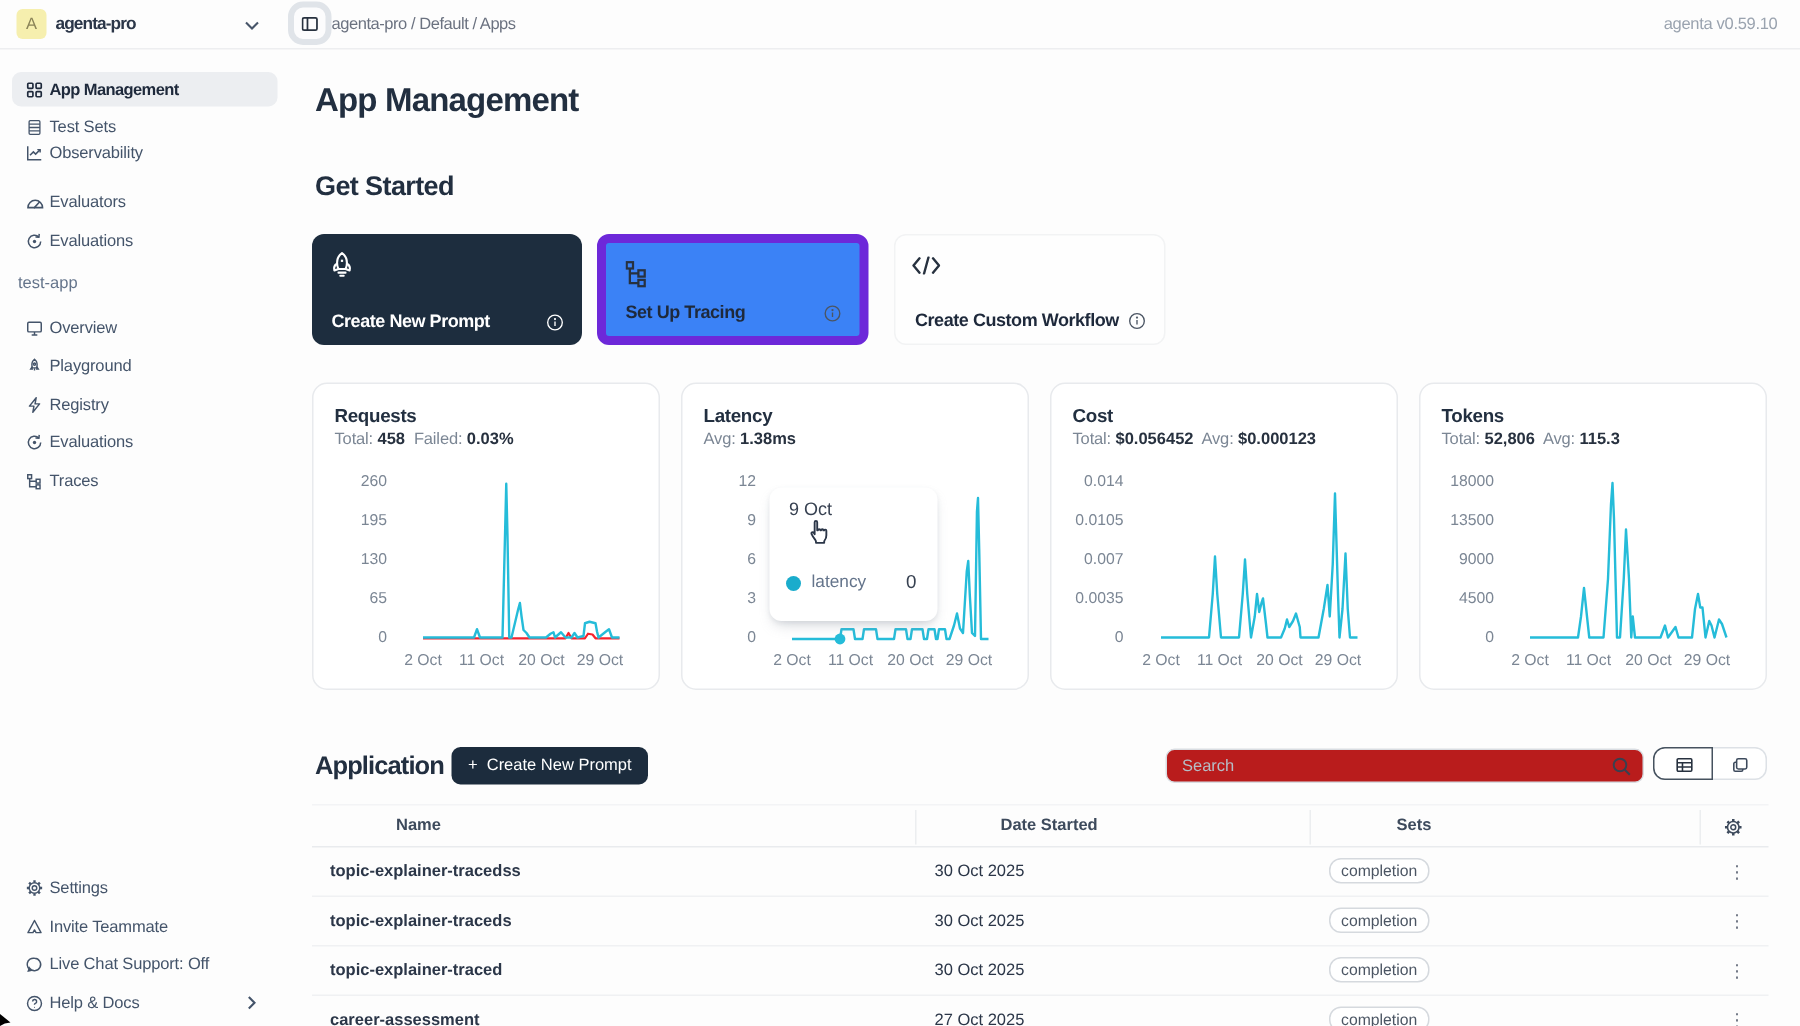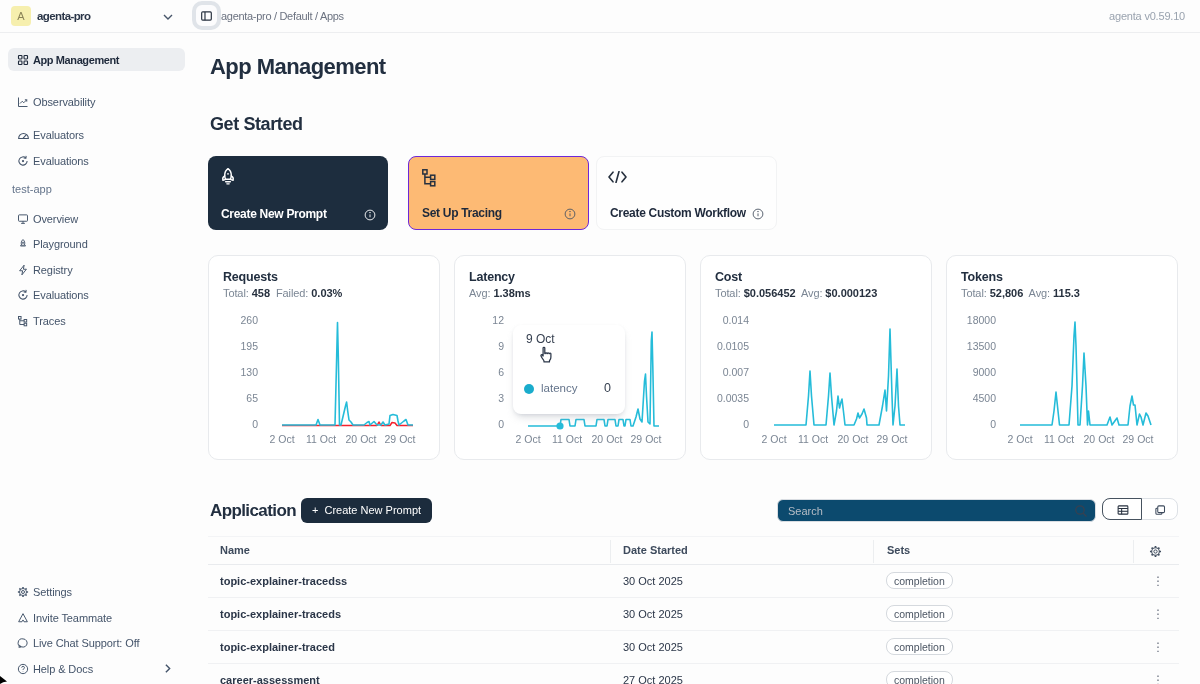--- a/index.html
+++ b/index.html
@@ -24,21 +24,21 @@
 .mitem.active { background:#eceef1; color:#1e293b; font-weight:bold; letter-spacing:-0.4px; }
 .grouplbl { position:absolute; left:12px; font-size:11px; color:#64748b;text-align:right; }
 h1.pagetitle { position:absolute; left:210px; top:56px; font-size:22px; line-height:22px; font-weight:bold; color:#222f40; letter-spacing:-0.55px; }
 h2.getstarted { position:absolute; left:210px; top:115px; font-size:18px; line-height:18px; font-weight:bold; color:#222f40; letter-spacing:-0.4px; }
 
 
 .gcard { position:absolute; top:156px; height:74px; border-radius:8px; }
 .gcard .title { position:absolute; left:13px; bottom:9px; font-size:12px; font-weight:bold; letter-spacing:-0.3px; }
 .gcard .info { position:absolute; right:12px; bottom:9px; }
 #gc1 { left:208px; width:180px; background:#1d2d3e; color:#fff; }
-#gc2 { left:408px; width:181px; background:#fdba74; border:1px solid #6d28d9; color:#1e293b; }
+#gc2 { left:398px; width:181px; background:#3b82f6; border:6px solid #6d28d9; color:#1e293b; }
 #gc3 { left:596px; width:181px; background:#fefefe; border:1px solid #f2f3f4; color:#1e293b; }
 .gcard svg.bigicon { position:absolute; left:12px; top:11px; }
 
 
 .ccard { position:absolute; top:255px; width:232px; height:205px; border:1px solid #e8eaed; border-radius:10px; background:#fff; }
 .ccard .ct { position:absolute; left:14px; top:14px; font-size:12.5px; font-weight:bold; color:#222f40; letter-spacing:-0.2px; }
 .ccard .cs { position:absolute; left:14px; top:31px; font-size:11px; letter-spacing:-0.1px; color:#7b8694; }
 .ccard .cs b { color:#27313f; letter-spacing:0; }
 .ccard svg.plot { position:absolute; left:0; top:52px; }
 #cc1 { left:208px; } #cc2 { left:454px; } #cc3 { left:700px; } #cc4 { left:946px; }
@@ -46,30 +46,30 @@
 
 #ltip { position:absolute; left:513px; top:325px; width:112px; height:89px; background:#fff; border-radius:8px; box-shadow:0 5px 9px -3px rgba(150,158,168,.45), 0 1px 3px rgba(170,178,188,.18); }
 #ltip .d { position:absolute; left:13px; top:7px; font-size:12px; color:#374151; }
 #ltip .dot { position:absolute; left:11px; top:59px; width:10px; height:10px; border-radius:50%; background:#1aaccc; }
 #ltip .nm { position:absolute; left:28px; top:57px; font-size:11.5px; color:#64748b; }
 #ltip .vl { position:absolute; right:14px; top:56px; font-size:12.5px; color:#374151; }
 
 
 #apph { position:absolute; left:210px; top:502px; font-size:17px; line-height:17px; font-weight:bold; color:#222f40; letter-spacing:-0.6px; }
 #newbtn { position:absolute; left:301px; top:498px; width:131px; height:25px; background:#1c2c3d; border-radius:6px; color:#fff; font-size:11px; text-align:center; line-height:25px; }
-#search { position:absolute; left:777px; top:499px; width:319px; height:23px; border:1px solid #d9dde2; border-radius:6px; background:#0c4a6e; }
+#search { position:absolute; left:777px; top:499px; width:319px; height:23px; border:1px solid #d9dde2; border-radius:6px; background:#b91c1c; }
 #search .ph { position:absolute; left:10px; top:5px; font-size:11px; color:#b6bdc6; }
 #search svg { position:absolute; right:6px; top:3px; }
 #seg { position:absolute; left:1102px; top:498px; width:76px; height:22px; border:1px solid #dde1e6; border-radius:8px; background:#fff; }
 #seg .s1 { position:absolute; left:-1px; top:-1px; width:40px; height:22px; border:1.5px solid #46525f; border-radius:8px 0 0 8px; background:#fff; }
 #seg svg { position:absolute; top:4px; }
 
 
 #tbl { position:absolute; left:208px; top:536px; width:971px; }
-.th { position:absolute; top:0; height:29px; font-size:11px; font-weight:bold; color:#3d4a5c; }
+.th { position:absolute; top:0; height:29px; font-size:11px; font-weight:bold; color:#3d4a5c;margin-left:44px; }
 #tblhead { position:absolute; left:0; top:0; width:971px; height:29px; border-top:1px solid #f3f4f6; border-bottom:1px solid #e9ebee; background:#fdfdfd; }
 .vline { position:absolute; top:3px; height:23px; width:1px; background:#eceef0; }
 .trow { position:absolute; left:0; width:971px; height:33px; border-bottom:1px solid #f0f1f3; font-size:11px; color:#2b3648; }
 .trow .nm { position:absolute; left:12px; top:10px;font-weight:bold; }
 .trow .dt { position:absolute; left:415px; top:10px; }
 .chip { position:absolute; left:678px; top:7px; height:17px; padding:0 7px; border:1px solid #d5d9de; border-radius:8px; font-size:10.5px; color:#4b5563; line-height:16px; background:#fff; }
 .dots { position:absolute; left:944px; top:9px; color:#6b7280; font-size:12px; line-height:14px; }
 </style>
 </head>
 <body>
@@ -77,20 +77,29 @@
 
   <div id="sidebar">
     <div class="mitem active" style="top:15px;">
       <svg width="12" height="12" viewBox="0 0 16 16" fill="none" stroke="#1e293b" stroke-width="1.5">
           <rect x="2" y="2" width="4.6" height="4.6" rx="0.8"></rect>
           <rect x="9.4" y="2" width="4.6" height="4.6" rx="0.8"></rect>
           <rect x="2" y="9.4" width="4.6" height="4.6" rx="0.8"></rect>
           <rect x="9.4" y="9.4" width="4.6" height="4.6" rx="0.8"></rect>
         </svg>
       <span class="lbl">App Management</span>
+      </div>
+    <div class="mitem" style="top:40px;">
+      <svg width="12" height="12" viewBox="0 0 16 16" fill="none" stroke="#44546a" stroke-width="1.15">
+          <rect x="3.2" y="1.8" width="9.6" height="12.4" rx="1"></rect>
+          <line x1="3.2" y1="5" x2="12.8" y2="5"></line>
+          <line x1="3.2" y1="8" x2="12.8" y2="8"></line>
+          <line x1="3.2" y1="11" x2="12.8" y2="11"></line>
+        </svg>
+      <span class="lbl">Test Sets</span>
       </div>
     <div class="mitem" style="top:57px;">
       <svg width="12" height="12" viewBox="0 0 16 16" fill="none" stroke="#44546a" stroke-width="1.3">
           <path d="M2 2v12h12"></path>
           <path d="M4 10l3-3 2 2 4-4"></path>
           <path d="M10.5 5H13v2.5"></path>
         </svg>
       <span class="lbl">Observability</span>
       </div>
     <div class="mitem" style="top:90px;">

